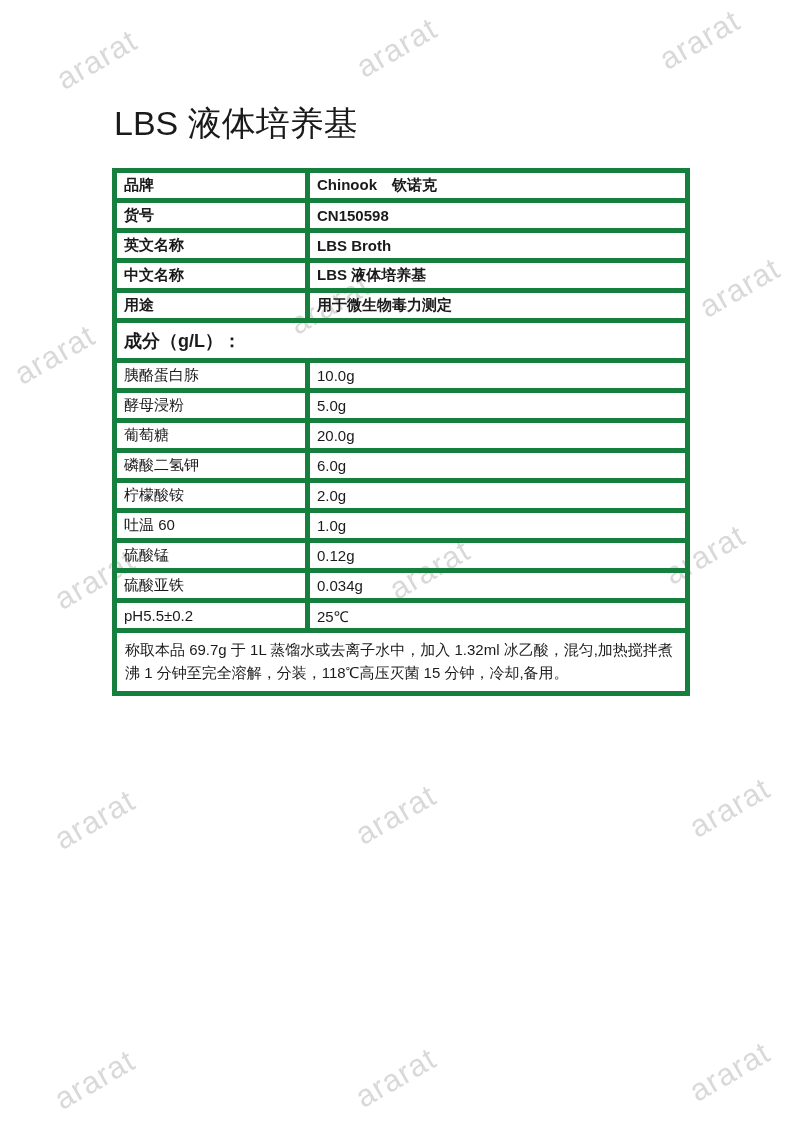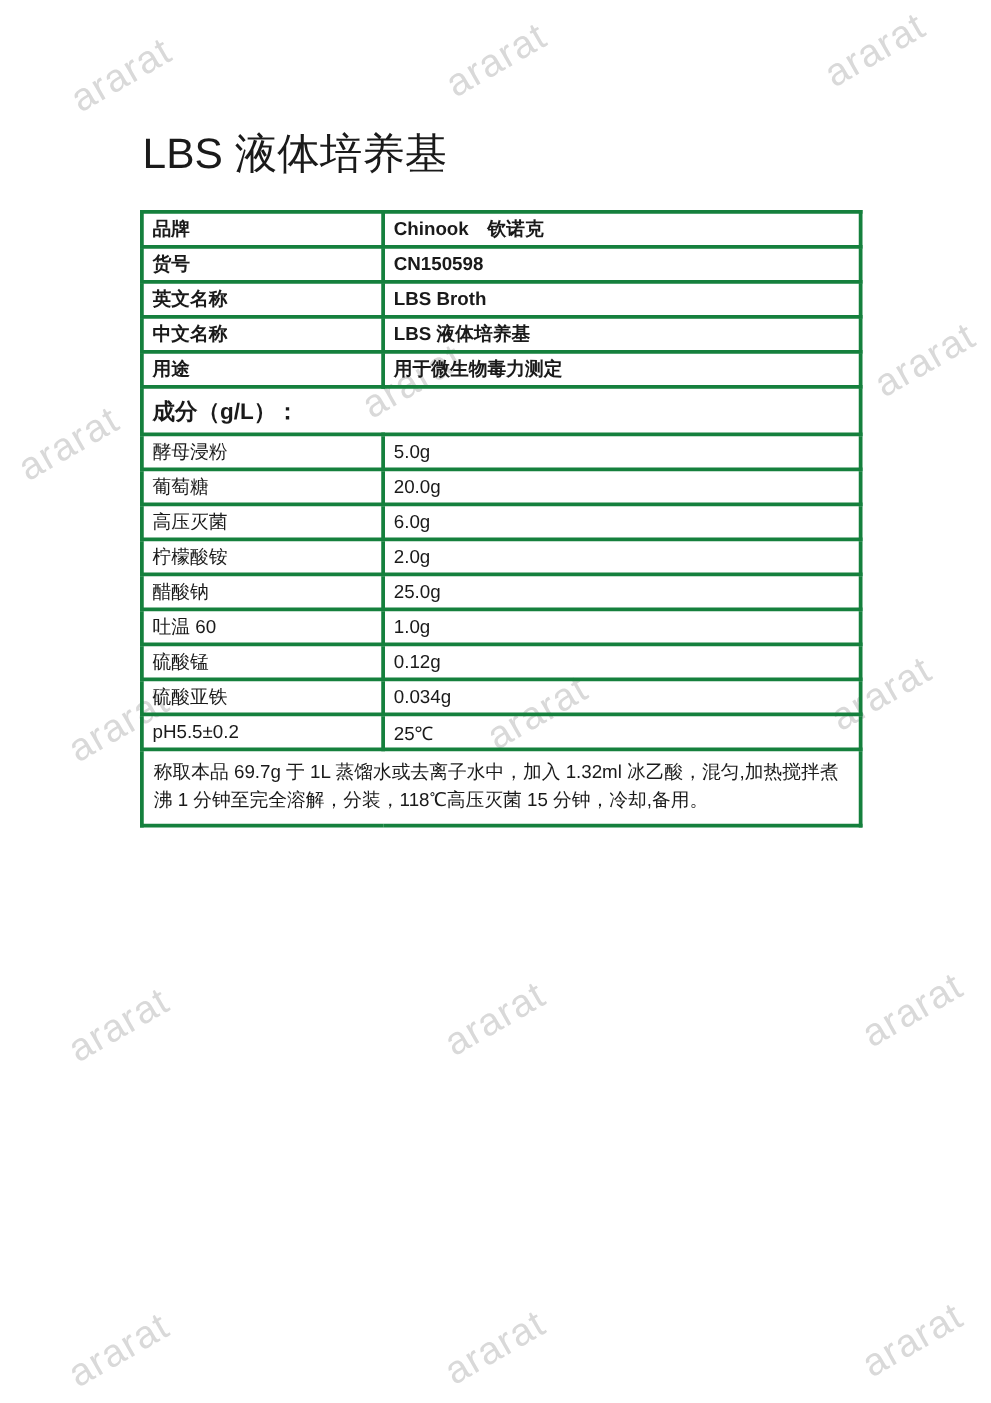--- a/index.html
+++ b/index.html
@@ -56,21 +56,21 @@
   .spec-table {
     position: absolute;
     left: 112px;
     top: 168px;
     width: 578px;
     z-index: 1;
     border-collapse: collapse;
     background: transparent;
   }
   .spec-table td {
-    border: 3px solid #15803d;
+    border: 5px solid #15803d;
     padding: 0 7px;
     font-size: 15px;
     vertical-align: middle;
     background: transparent;
   }
   .row-info td {
     height: 25px;
     font-weight: bold;
   }
   .row-ing td {
@@ -139,38 +139,38 @@
       <tr class="row-info">
         <td>用途</td>
         <td>用于微生物毒力测定</td>
       </tr>
 
       <tr class="row-section">
         <td colspan="2">成分（g/L）：</td>
       </tr>
 
       <tr class="row-ing">
+        <td>胰酪蛋白胨</td>
+        <td>10.0g</td>
+      </tr>
+      <tr class="row-ing">
         <td>酵母浸粉</td>
         <td>5.0g</td>
       </tr>
       <tr class="row-ing">
         <td>葡萄糖</td>
         <td>20.0g</td>
       </tr>
       <tr class="row-ing">
-        <td>高压灭菌</td>
+        <td>磷酸二氢钾</td>
         <td>6.0g</td>
       </tr>
       <tr class="row-ing">
         <td>柠檬酸铵</td>
         <td>2.0g</td>
-      </tr>
-      <tr class="row-ing">
-        <td>醋酸钠</td>
-        <td>25.0g</td>
       </tr>
       <tr class="row-ing">
         <td>吐温 60</td>
         <td>1.0g</td>
       </tr>
       <tr class="row-ing">
         <td>硫酸锰</td>
         <td>0.12g</td>
       </tr>
       <tr class="row-ing">

